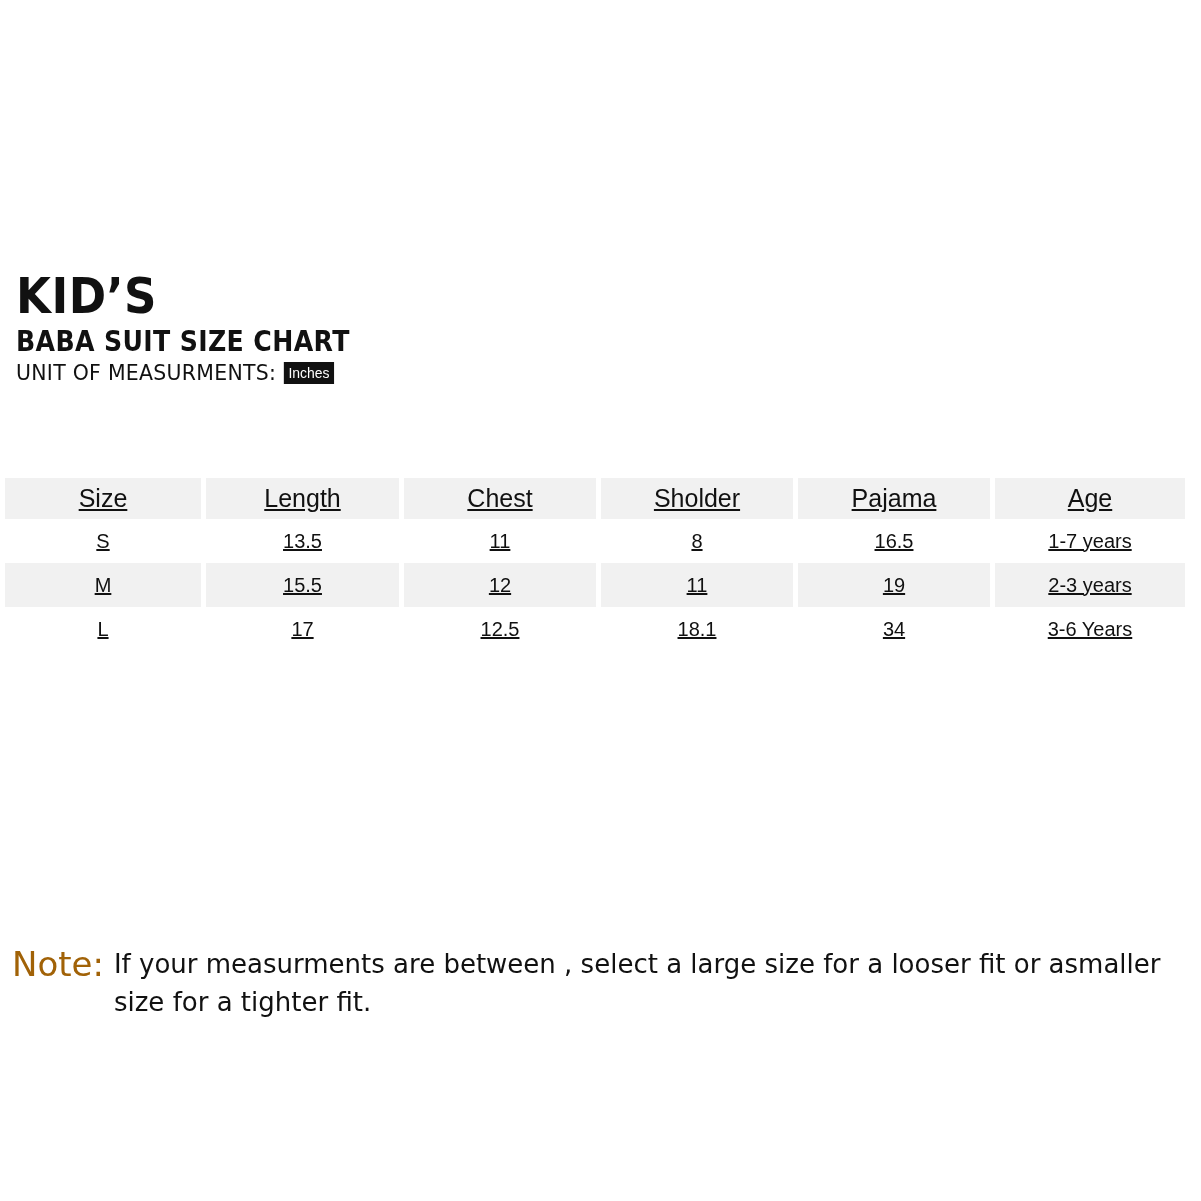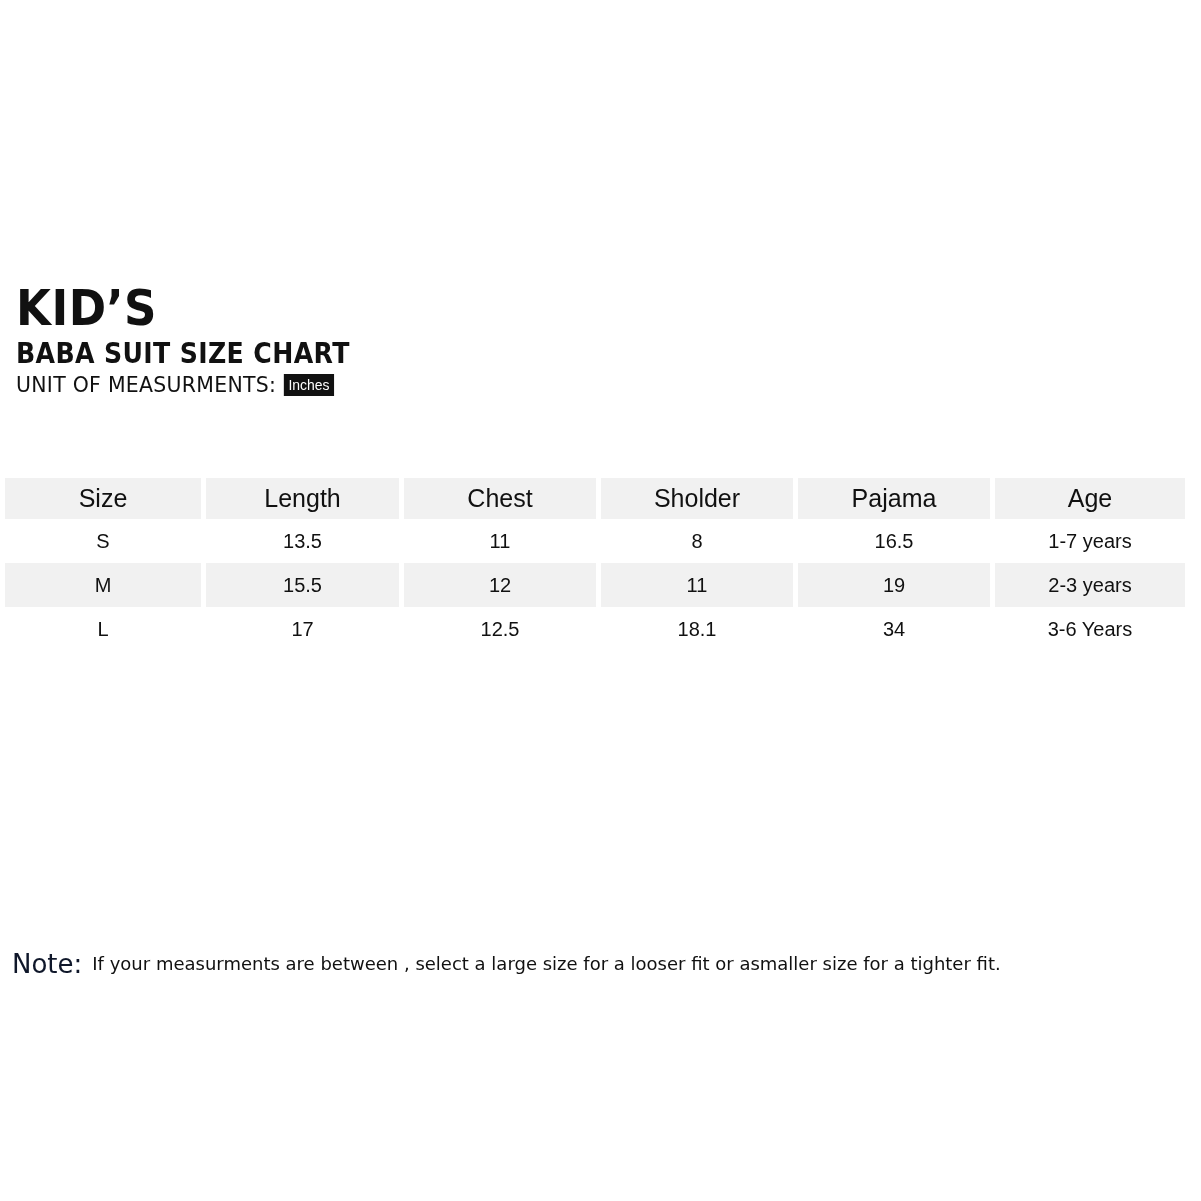--- a/index.html
+++ b/index.html
@@ -15,21 +15,20 @@
     position: relative;
     overflow: hidden;
   }
 
   
   .heading {
     position: absolute;
     left: 16px;
     top: 272px;
     width: 900px;
-    margin-top: 12px;
   }
   .title-main {
     font-family: "DejaVu Sans", sans-serif;
     font-weight: bold;
     font-size: 49px;
     line-height: 50px;
     letter-spacing: 0.5px;
     color: #111111;
     margin: 0;
     transform: scaleX(0.92);
@@ -71,20 +70,21 @@
     margin-left: 8px;
     white-space: nowrap;
   }
 
   
   .table-wrap {
     position: absolute;
     left: 0px;
     top: 478px;
     width: 1185px;
+    text-decoration: underline;
   }
   table.size-chart {
     border-collapse: collapse;
     width: 1185px;
     table-layout: fixed;
   }
   table.size-chart col.c-size   { width: 201px; }
   table.size-chart col.c-length { width: 198px; }
   table.size-chart col.c-chest  { width: 197px; }
   table.size-chart col.c-shold  { width: 197px; }
@@ -127,29 +127,29 @@
   .note {
     position: absolute;
     left: 12px;
     top: 945px;
     width: 1180px;
     display: flex;
     align-items: flex-start;
   }
   .note-label {
     font-family: "DejaVu Sans", sans-serif;
-    font-size: 26px;
+    font-size: 34px;
     line-height: 38px;
-    color: #0f172a;
+    color: #a16207;
     flex: 0 0 auto;
     padding-right: 10px;
   }
   .note-text {
     font-family: "DejaVu Sans", sans-serif;
-    font-size: 18px;
+    font-size: 26px;
     line-height: 38px;
     color: #111111;
     flex: 1 1 auto;
     max-width: 1090px;
   }
 </style>
 </head>
 <body>
 
 <div class="heading">

